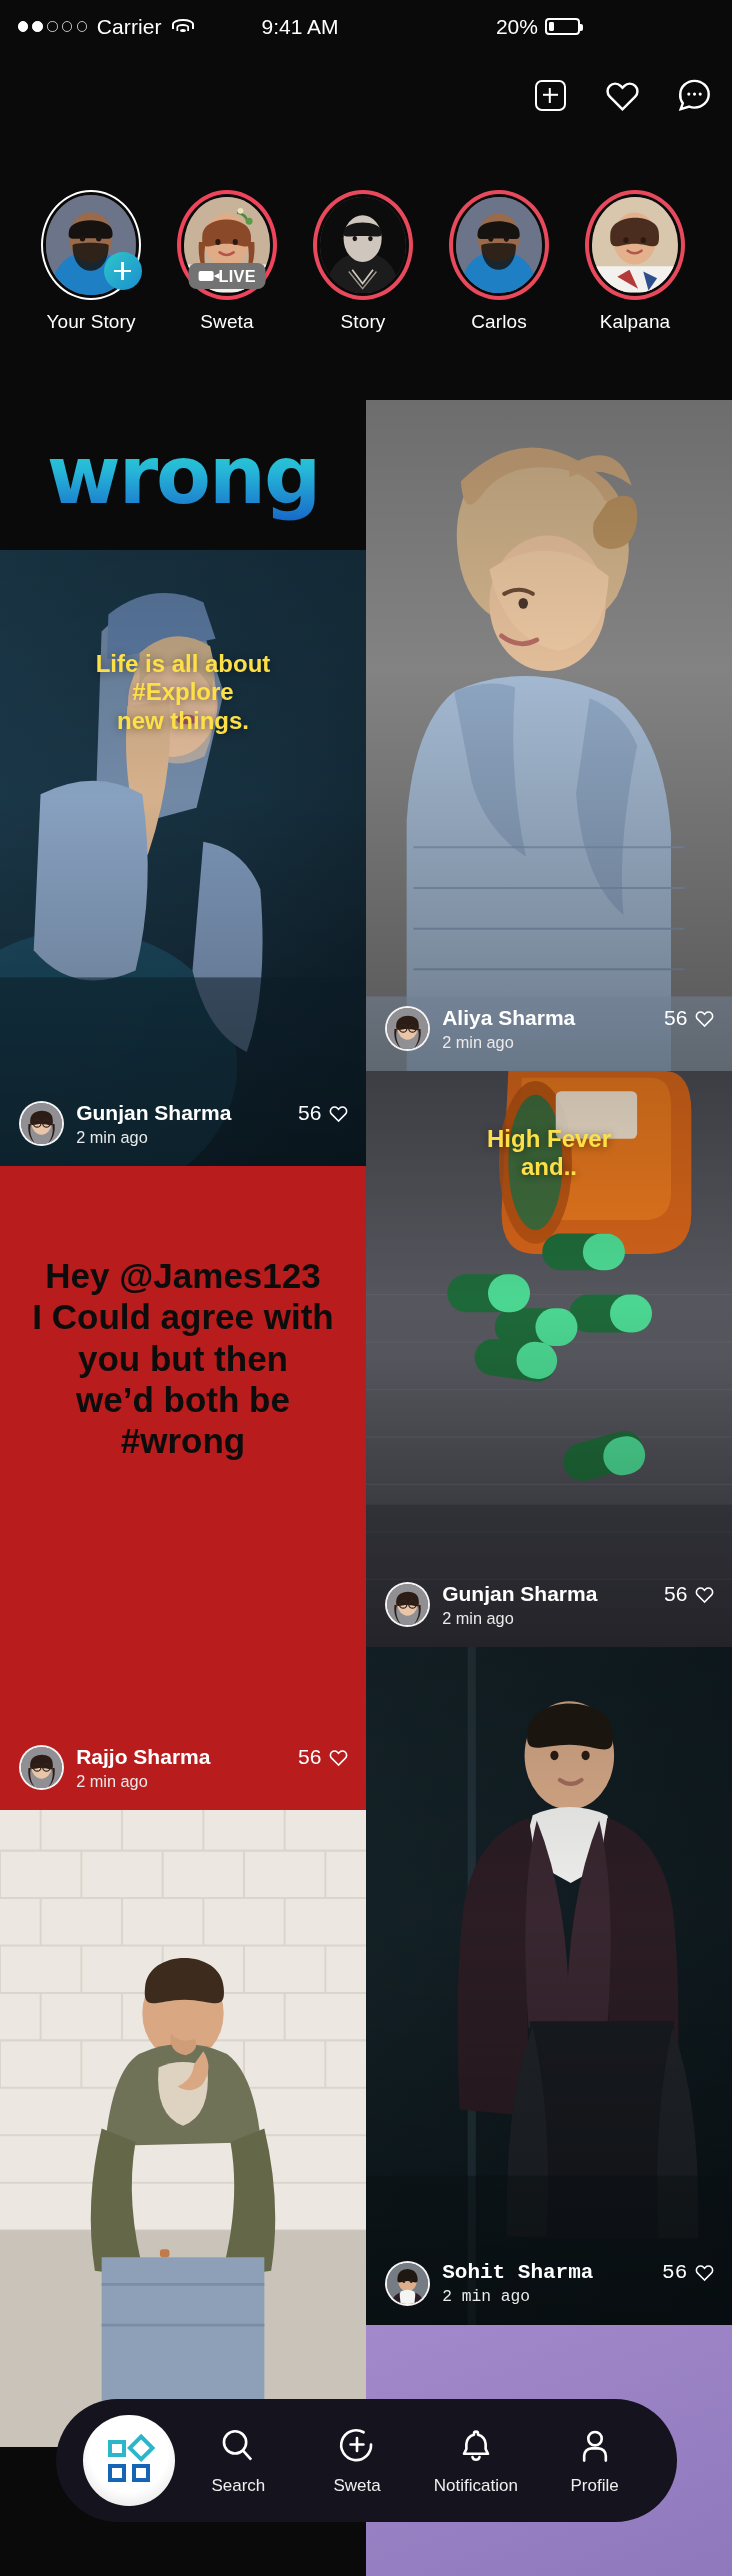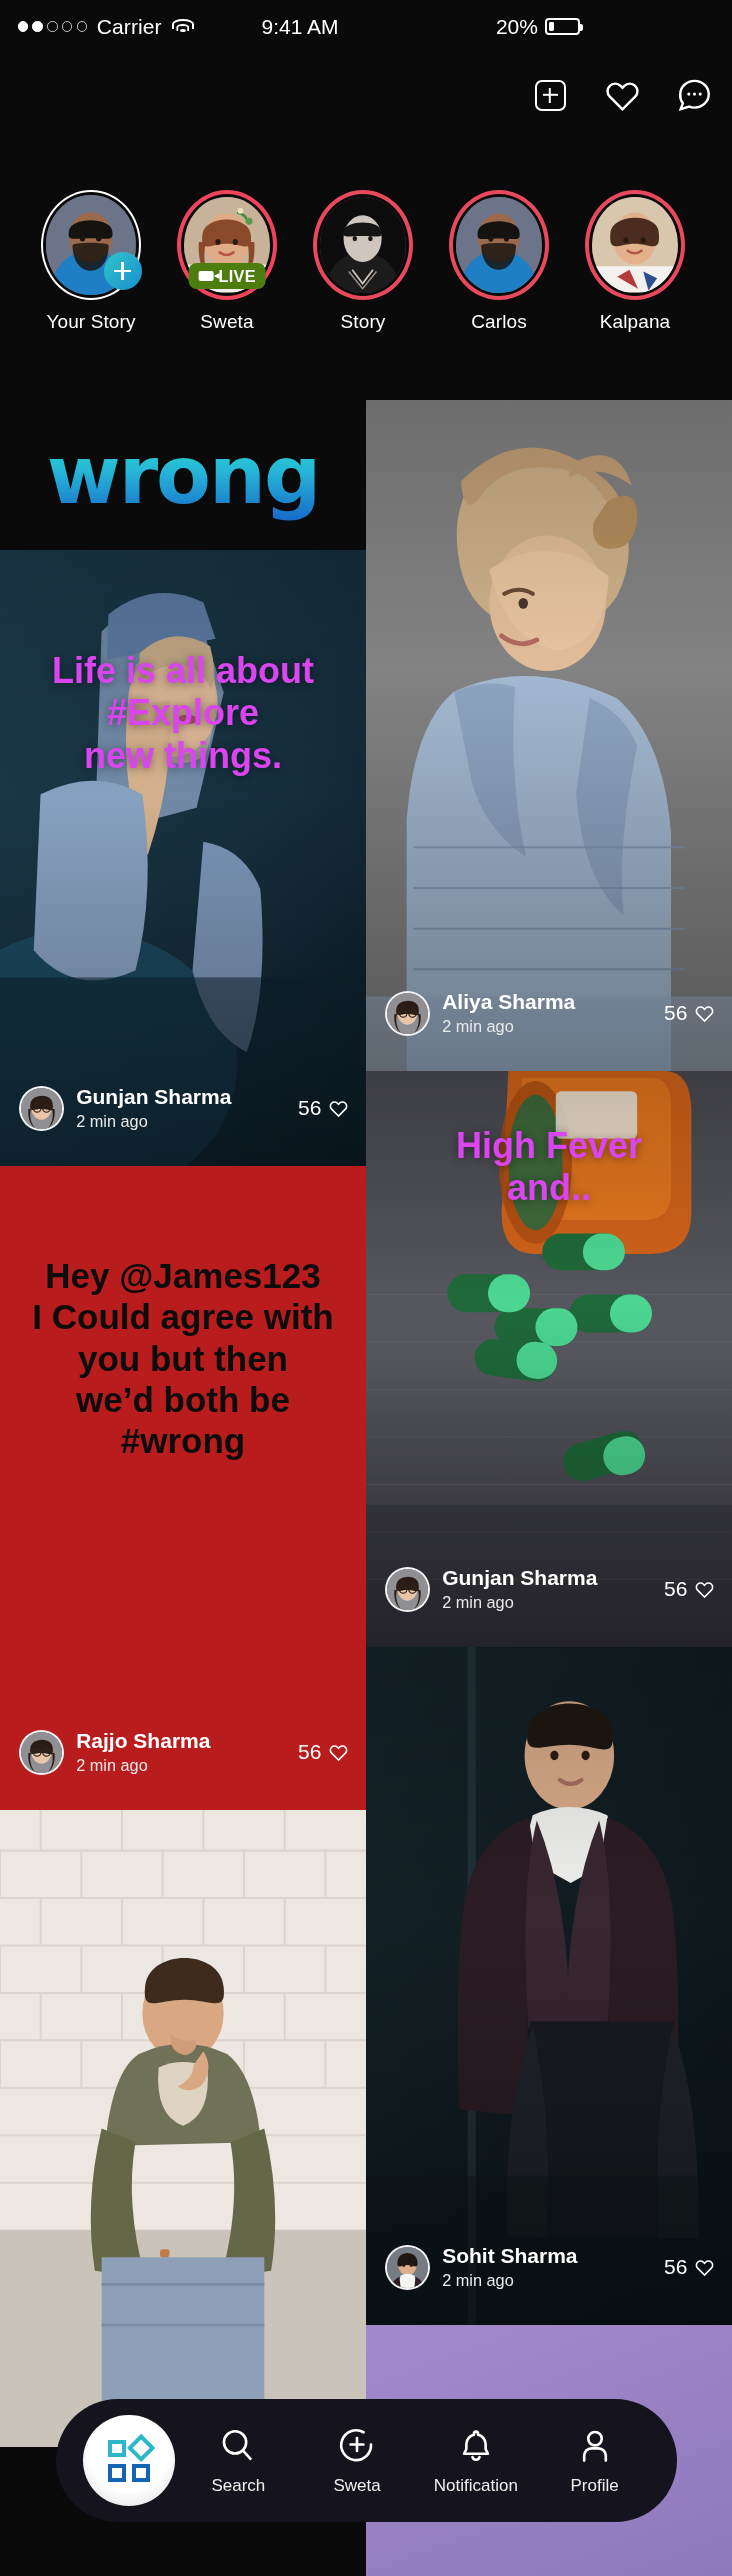--- a/index.html
+++ b/index.html
@@ -73,21 +73,21 @@
     position:absolute; right:-2.7px; bottom:8.1px;
     width:38px; height:38px; border-radius:50%;
     background:linear-gradient(135deg,#2fc6c9,#1a8fd0);
     display:flex; align-items:center; justify-content:center;
   }
   .plus-badge::before, .plus-badge::after { content:""; position:absolute; background:#fff; }
   .plus-badge::before { width:2.7px; height:17.6px; }
   .plus-badge::after  { height:2.7px; width:17.6px; }
   .live-badge {
     position:absolute; bottom:6.8px; left:50%; transform:translateX(-50%);
-    background:#4d7c0f; border-radius:8.1px; padding:3.4px 9.5px;
+    background:#737373; border-radius:8.1px; padding:3.4px 9.5px;
     display:flex; align-items:center; gap:5.4px;
     color:#fff; font-size:16.3px; font-weight:700; letter-spacing:0.3px;
   }
   .cam { width:15px; height:10.2px; background:#fff; border-radius:2px; position:relative; }
   .cam::after { content:""; position:absolute; right:-6.1px; top:1.4px;
     border-top:3.4px solid transparent; border-bottom:3.4px solid transparent; border-right:6.1px solid #fff; }
 
   
   .logo-wrap { position:absolute; top:407px; left:0; width:366px; height:136px;
     display:flex; align-items:center; justify-content:center; z-index:25; background:#0a0a0a; }
@@ -102,29 +102,29 @@
   .col { position:absolute; top:0; width:366px; }
   .col-left  { left:0; }
   .col-right { left:366px; }
 
   .card { position:absolute; left:0; width:366px; overflow:hidden; }
   .card .bg { position:absolute; inset:0; }
   .card .shade { position:absolute; inset:0;
     background:linear-gradient(180deg, rgba(0,0,0,.18) 0%, rgba(0,0,0,.02) 40%, rgba(0,0,0,.35) 100%); }
 
   .caption {
-    position:absolute; left:0; right:0; color:#d946ef; text-align:center;
-    font-size:36px; line-height:1.18; font-weight:700; padding:0 27px;
+    position:absolute; left:0; right:0; color:#fde047; text-align:center;
+    font-size:24px; line-height:1.18; font-weight:700; padding:0 27px;
     text-shadow:0 1.4px 8.1px rgba(0,0,0,.45);
   }
   .caption.dark { color:#0c0c0c; text-shadow:none; font-size:35px; }
 
   .meta {
-    position:absolute; left:19px; right:17.6px; bottom:35px;
-    display:flex; align-items:center; gap:12.2px;
+    position:absolute; left:19px; right:17.6px; bottom:19px;
+    display:flex; align-items:flex-start; gap:12.2px;
   }
   .meta-av { width:45px; height:45px; border-radius:50%; overflow:hidden;
     border:2px solid rgba(255,255,255,.92); flex:0 0 45px; background:#777; position:relative; }
   .meta-txt { display:flex; flex-direction:column; gap:2.7px; }
   .meta-name { color:#fff; font-size:21px; font-weight:700; white-space:nowrap; }
   .meta-time { color:#eaeaea; font-size:16.3px; }
   .meta-likes { margin-left:auto; display:flex; align-items:center; gap:8.1px; color:#fff; font-size:21px; }
   .heart-sm { width:19px; height:19px; }
 
   
@@ -523,21 +523,21 @@
         </div>
         <div class="meta-likes">
           <span>56</span>
           <svg class="heart-sm" viewBox="0 0 24 22" fill="none" stroke="#fff" stroke-width="2">
             <path d="M12 20.5 3.3 11.8a5.2 5.2 0 0 1 0-7.4 5.2 5.2 0 0 1 7.4 0L12 5.7l1.3-1.3a5.2 5.2 0 0 1 7.4 0 5.2 5.2 0 0 1 0 7.4z"></path>
           </svg>
         </div>
       </div>
     </div>
 
-    <div class="card" style="top:1647px; height:678px;">
+    <div class="card" style="top:1647px; height:678px;font-family:Liberation Mono, monospace;">
       <div class="bg">
         <svg viewBox="0 0 540 1000" width="366" height="678" preserveAspectRatio="xMidYMid slice">
           <defs>
             <linearGradient id="bgdark" x1="0" y1="0" x2="1" y2="1">
               <stop offset="0" stop-color="#16252b"></stop>
                 <stop offset="1" stop-color="#0b1418"></stop>
             </linearGradient>
           </defs>
           <rect width="540" height="1000" fill="url(#bgdark)"></rect>
           <rect x="150" y="0" width="12" height="1000" fill="#2a3a42" opacity=".7"></rect>

